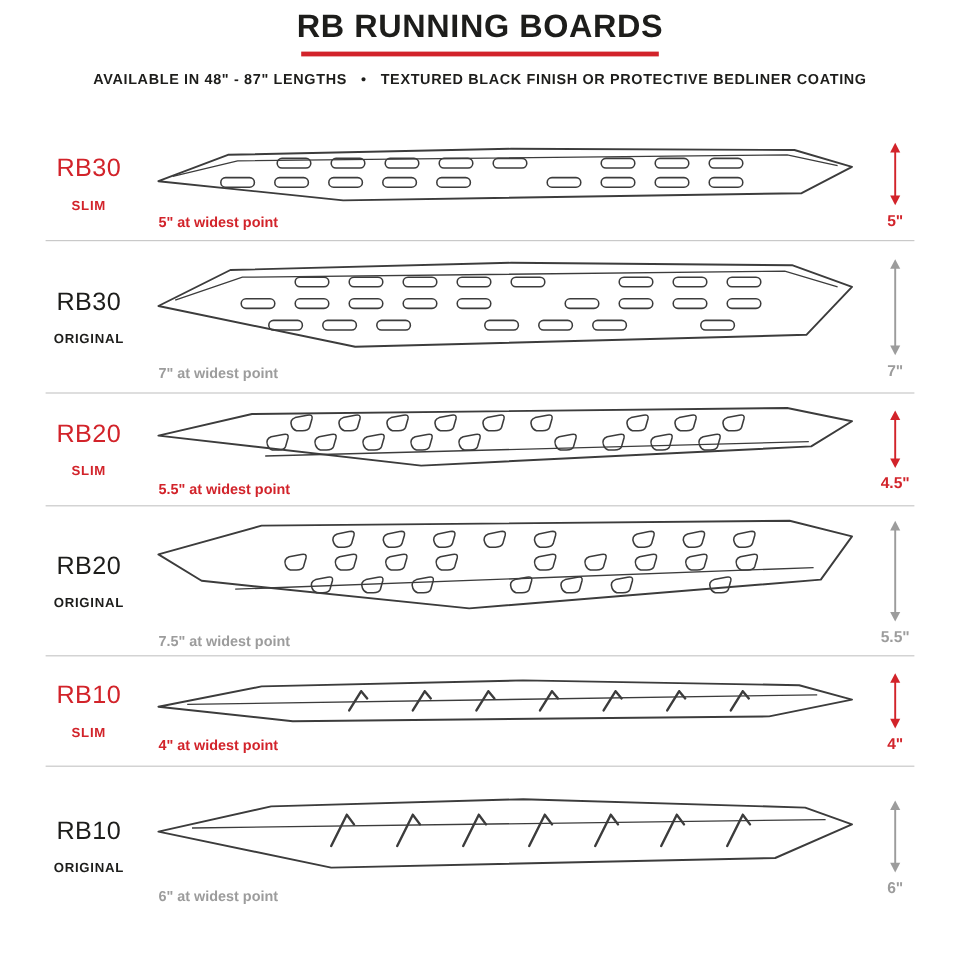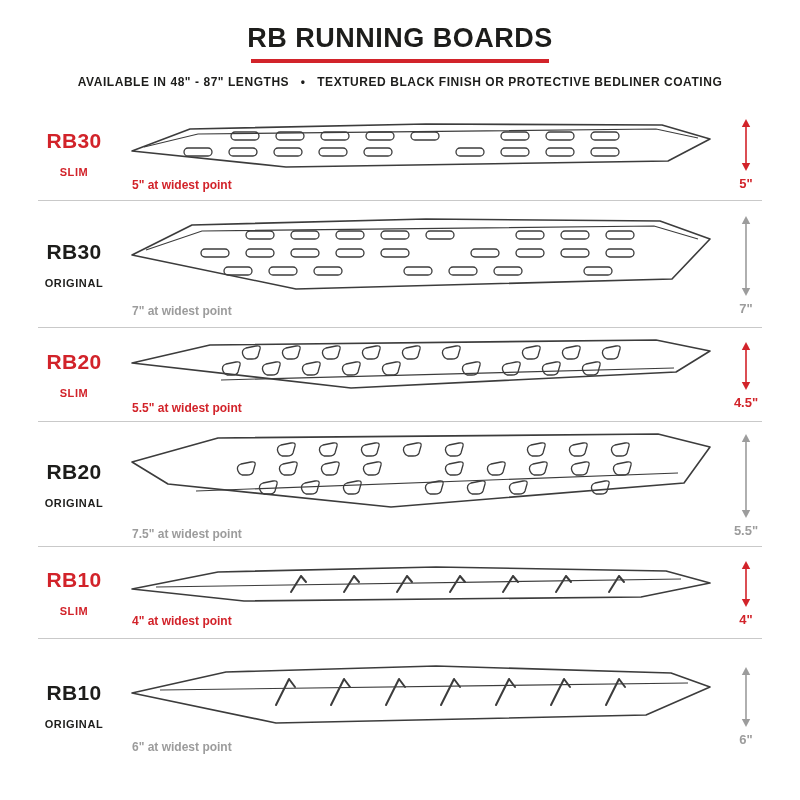--- a/index.html
+++ b/index.html
@@ -11,32 +11,32 @@
   }
   *{box-sizing:border-box;}
   html,body{margin:0;padding:0;background:#fff;}
   body{
     width:800px;height:800px;overflow:hidden;
     font-family:"Liberation Sans", sans-serif;color:var(--ink);
   }
   .page{width:800px;height:800px;}
 
   
-  header{height:106px;text-align:center;padding-top:24px;}
+  header{height:106px;text-align:center;padding-top:8px;}
   .title{font-size:27px;font-weight:800;letter-spacing:.5px;line-height:1.1;}
   .underline{width:298px;height:4px;background:var(--red);margin:5px auto 12px auto;}
   .subtitle{font-size:12px;font-weight:700;letter-spacing:.55px;white-space:pre;}
 
   
   .row{display:flex;align-items:center;padding:4px 34px 2px 26px;position:relative;}
   .r1{height:94px}.r2{height:126px}.r3{height:93px}.r4{height:124px}.r5{height:91px}.r6{height:132px}
   .divider{height:1px;background:var(--divider);margin:0 38px;}
 
   .label{flex:0 0 96px;text-align:center;line-height:1.05;}
-  .model{font-size:21px;font-weight:700;letter-spacing:.3px;}
+  .model{font-size:21px;font-weight:400;letter-spacing:.3px;}
   .variant{font-size:11px;font-weight:700;letter-spacing:.6px;margin-top:15px;}
 
   .art{flex:1;min-width:0;padding:0 10px 0 4px;}
   .art svg.board{display:block;width:100%;height:auto;}
   .width-note{font-size:12px;font-weight:700;margin:3px 0 0 6px;}
 
   .dim{flex:0 0 40px;display:flex;flex-direction:column;align-items:center;justify-content:center;}
   .dim-label{font-size:13px;font-weight:700;margin-top:4px;}
 
   

